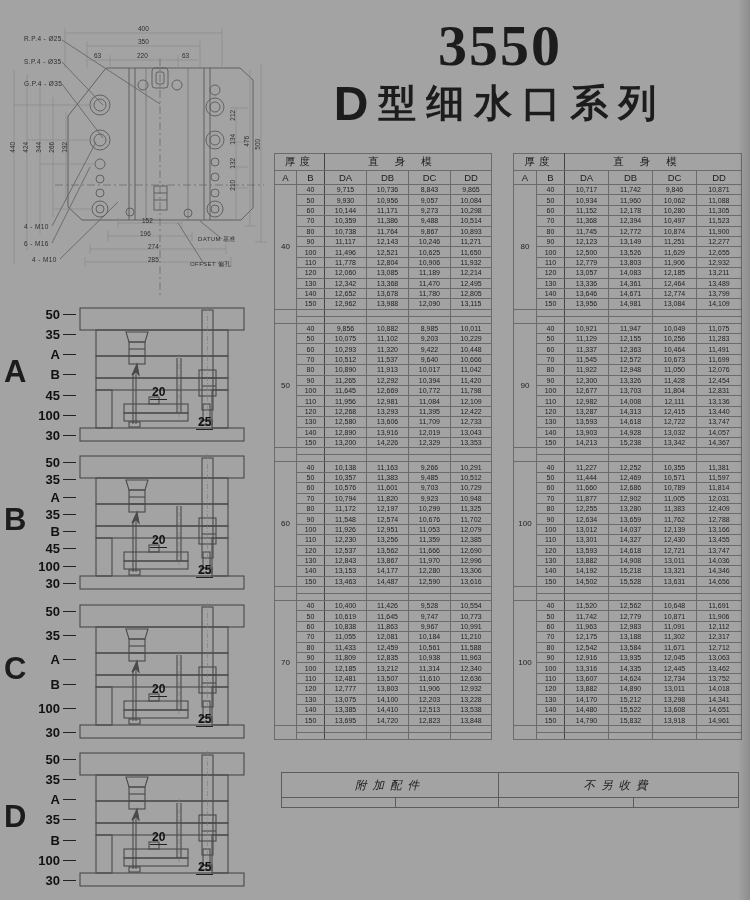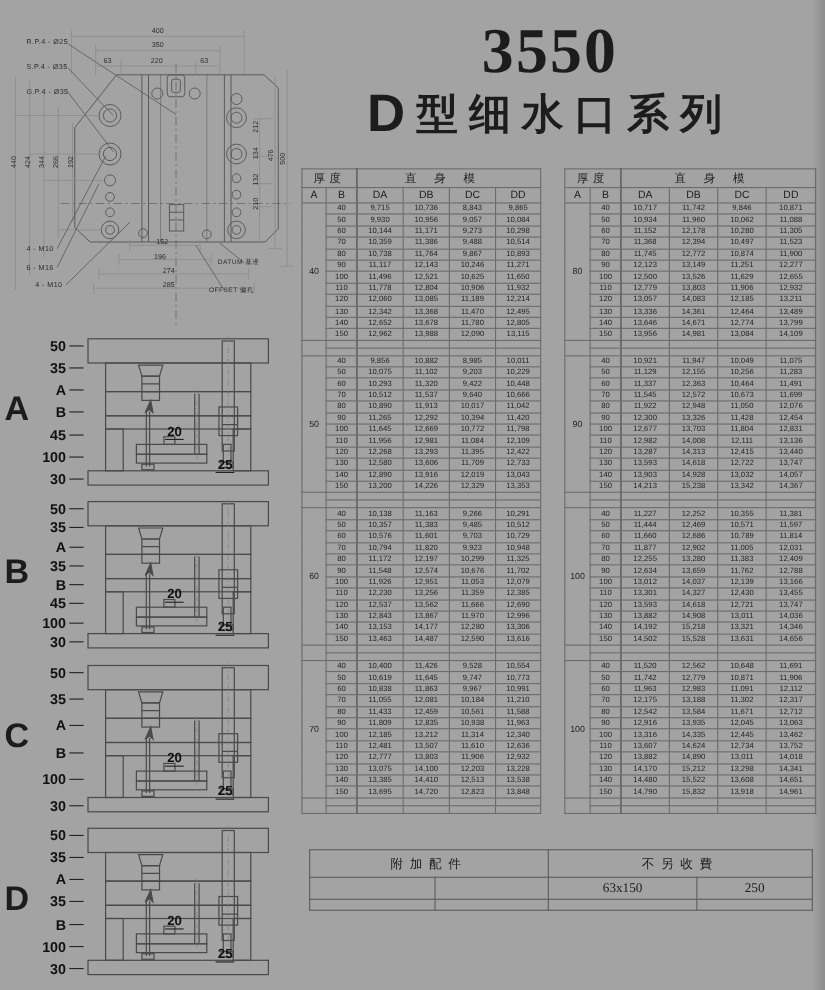--- a/index.html
+++ b/index.html
@@ -48,21 +48,21 @@
   .spec th.asep{border-right:1px solid #6b6b6b;}
   .spec td{height:9.4px;font-size:7px;line-height:1;color:#222;}
   .spec td.acell{font-size:8px;}
   .spec tr.sp td{height:6px;}
   #tbl-left{left:274px;top:153px;width:217px;}
   #tbl-right{left:513px;top:153px;width:228px;}
   
   .acc{position:absolute;left:281px;top:772px;width:457px;border-collapse:collapse;
        border:1.5px solid #333;table-layout:fixed;}
   .acc th,.acc td{border:1px solid #5c5c5c;padding:0;text-align:center;overflow:hidden;}
-  .acc th{height:24px;font-size:11.5px;font-weight:normal;letter-spacing:6px;}
+  .acc th{height:24px;font-size:11.5px;font-weight:normal;font-style:italic;letter-spacing:6px;}
   .acc td{height:19px;font-size:9px;}
   .acc td.num{font-family:"Liberation Serif",serif;font-size:12px;}
   .acc tr.empty td{height:9px;}
 </style>
 </head>
 <body>
 
 <div class="page">
 
   <div class="titleblock">
@@ -1304,26 +1304,20 @@
         <col style="width:114px">
         <col style="width:103px">
         <col style="width:135px">
         <col style="width:105px">
       </colgroup>
     <tbody>
         <tr>
       <th colspan="2">附加配件</th>
       <th colspan="2">不另收費</th>
     </tr>
-    <tr>
-      <td></td>
-      <td></td>
-      <td class="num">63x150</td>
-      <td class="num">250</td>
-    </tr>
     <tr class="empty">
       <td></td>
           <td></td>
       <td></td>
           <td></td>
     </tr>
   </tbody>
     </table>
 
   <div class="scan-edge"></div>

